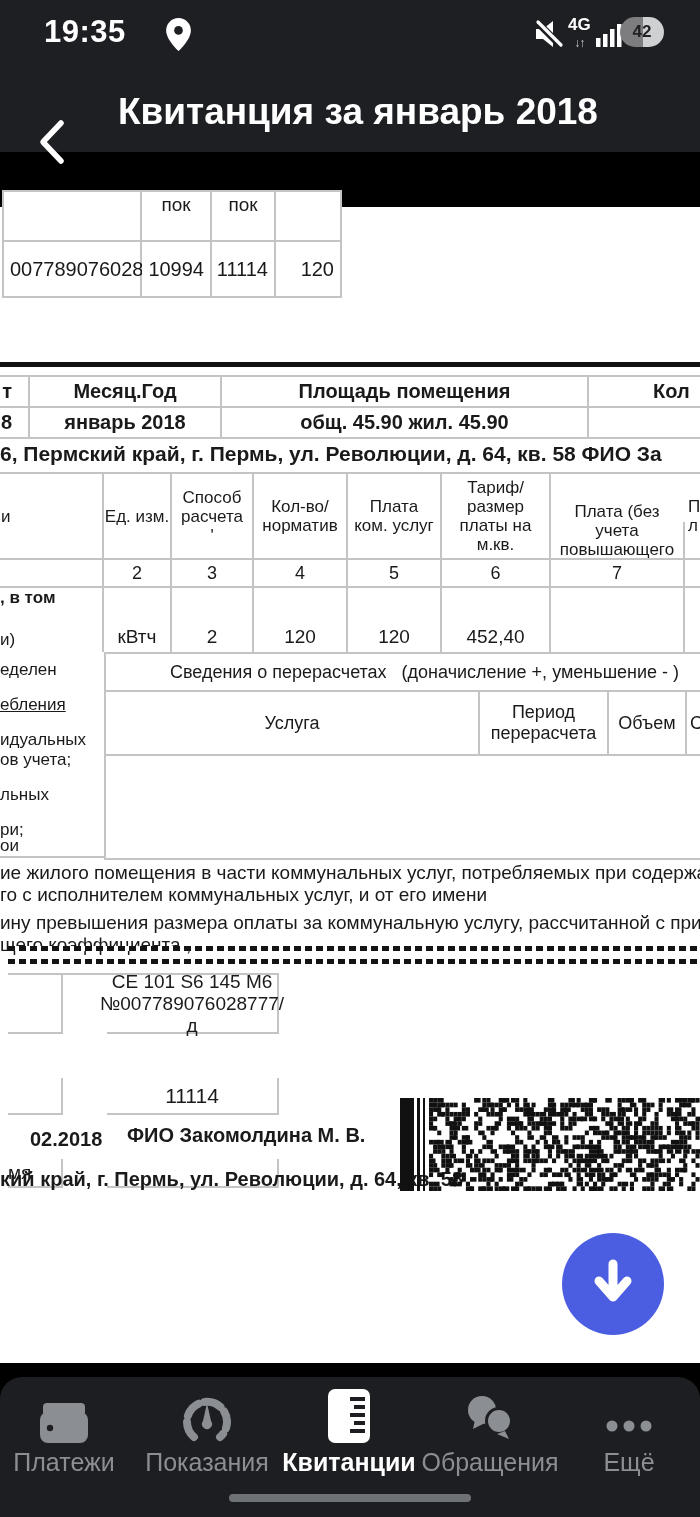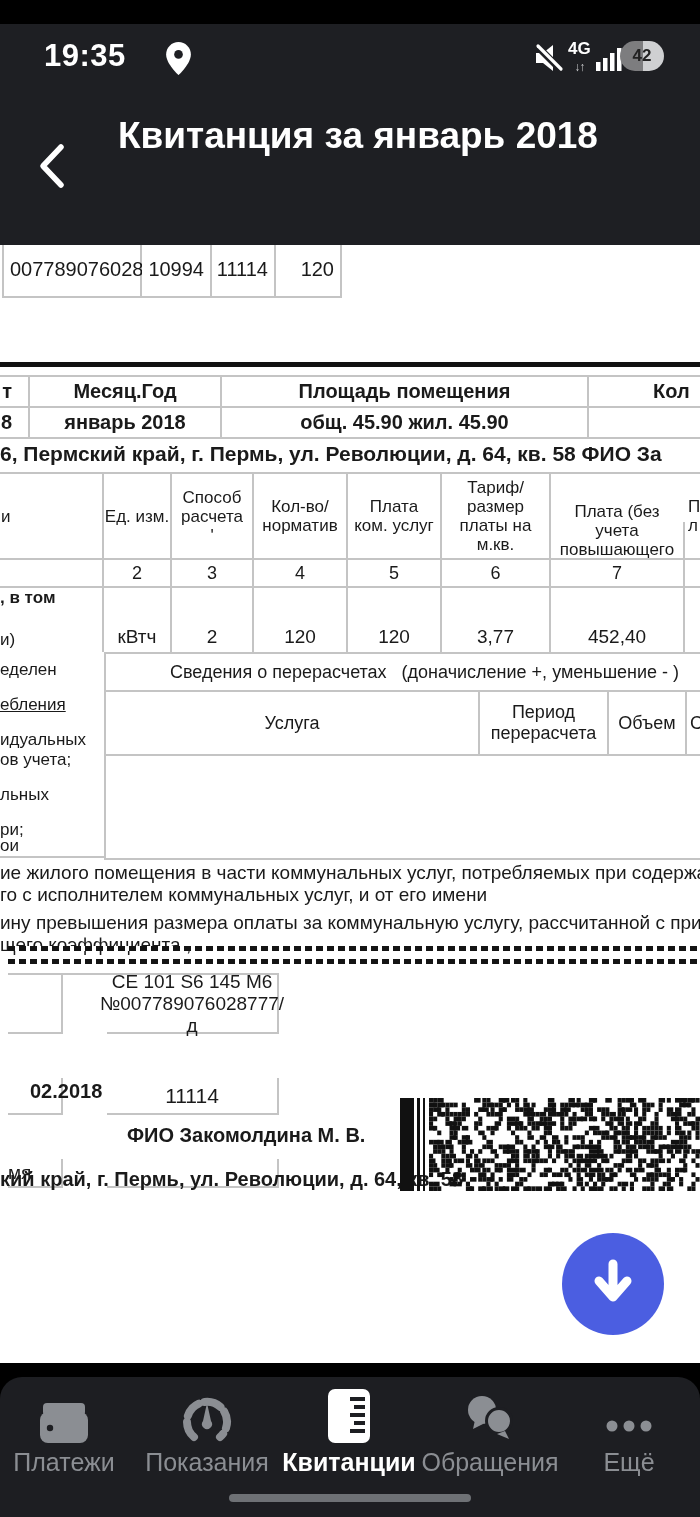--- a/index.html
+++ b/index.html
@@ -2,21 +2,21 @@
 <html><head>
 <meta charset="utf-8">
 <style>
   :root{ --bc:#c4c4c4; --ink:#1a1a1a; --dark:#1e1f23; --navbg:#1d1e22; --gray:#8b8e93; }
   *{box-sizing:border-box;margin:0;padding:0;}
   body{background:#444;font-family:"Liberation Sans",sans-serif;}
   .screen{position:relative;width:700px;height:1517px;background:#000;overflow:hidden;margin:0 auto;color:var(--ink);}
   .abs{position:absolute;}
   .docbg{left:0;top:207px;width:700px;height:1156px;background:#fff;}
   
-  .apphdr{left:0;top:0;width:700px;height:221px;background:var(--dark);z-index:5;margin-top:24px;}
+  .apphdr{left:0;top:0;width:700px;height:152px;background:var(--dark);z-index:5;}
   .time{left:44px;top:14px;font-size:31px;font-weight:bold;color:#fff;letter-spacing:.5px;}
   .title{left:118px;top:88px;width:540px;font-size:37px;line-height:47px;font-weight:bold;color:#fff;}
   .backbtn{left:30px;top:118px;width:44px;height:52px;display:flex;align-items:center;justify-content:center;cursor:pointer;}
   .batt{left:620px;top:17px;width:44px;height:30px;border-radius:15px;background:linear-gradient(90deg,#7d7d7f 0 52%,#cfd0d2 52% 100%);display:flex;align-items:center;justify-content:center;font-size:17px;font-weight:bold;color:#222;}
   .fourg{left:568px;top:16px;color:#fff;font-size:17px;font-weight:bold;text-align:center;line-height:18px;}
   .fourg small{display:block;font-size:12px;font-weight:normal;color:#c9cacc;letter-spacing:-1px;}
   
   .tbl{position:absolute;display:grid;background:#fff;border-top:2px solid var(--bc);border-left:2px solid var(--bc);}
   .tbl.noleft{border-left:none;}
   .cl{border-right:2px solid var(--bc);border-bottom:2px solid var(--bc);display:flex;align-items:center;justify-content:center;text-align:center;position:relative;background:#fff;}
@@ -97,21 +97,20 @@
     <div class="cl"></div>
 
     <div class="cl">
       <span class="abs bold" style="left:0;top:0;font-size:17px;">, в том</span>
       <span class="abs" style="left:0;bottom:3px;font-size:17px;">и)</span>
     </div>
     <div class="cl" style="font-size:19px;align-items:flex-end;padding-bottom:6px;">кВтч</div>
     <div class="cl" style="font-size:19px;align-items:flex-end;padding-bottom:6px;">2</div>
     <div class="cl" style="font-size:19px;align-items:flex-end;padding-bottom:6px;">120</div>
     <div class="cl" style="font-size:19px;align-items:flex-end;padding-bottom:6px;">120</div>
-    <div class="cl" style="font-size:19px;align-items:flex-end;padding-bottom:6px;">3,77</div>
     <div class="cl" style="font-size:19px;align-items:flex-end;padding-bottom:6px;">452,40</div>
     <div class="cl"></div>
   </div>
 
   <div class="abs" style="left:0;top:652px;width:104px;height:206px;background:#fff;border-bottom:2px solid var(--bc);z-index:2;font-size:17px;">
     <span class="abs nowrap" style="left:0;top:8px;">еделен</span>
     <span class="abs nowrap" style="left:0;top:43px;text-decoration:underline;">ебления</span>
     <span class="abs nowrap" style="left:0;top:78px;">идуальных</span>
     <span class="abs nowrap" style="left:0;top:98px;">ов учета;</span>
     <span class="abs nowrap" style="left:0;top:133px;">льных</span>
@@ -138,21 +137,21 @@
 
   <div class="tbl noleft" style="left:8px;top:973px;grid-template-columns:55px 172px;grid-template-rows:59px 37px 29px;z-index:2;font-size:19px;line-height:22px;gap:44px;">
     <div class="cl"></div>
     <div class="cl" style="padding:2px 4px;">CE 101 S6 145 M6 №007789076028777/ д</div>
     <div class="cl"></div>
     <div class="cl" style="font-size:21px;">11114</div>
     <div class="cl" style="justify-content:flex-start;">мя</div>
     <div class="cl"></div>
   </div>
 
-  <div class="abs bold nowrap" style="left:30px;top:1080px;font-size:20px;z-index:2;">02.2018</div>
+  <div class="abs bold nowrap" style="left:30px;top:1128px;font-size:20px;z-index:2;">02.2018</div>
   <div class="abs bold nowrap" style="left:127px;top:1124px;font-size:20px;z-index:2;">ФИО Закомолдина М. В.</div>
   <div class="abs bold nowrap" style="left:0;top:1168px;font-size:20px;z-index:2;">кий край, г. Пермь, ул. Революции, д. 64, кв. 58</div>
 
   <div class="abs" style="left:400px;top:1098px;width:300px;height:93px;z-index:2;"><svg width="300" height="93">
         <rect x="0" y="0" width="14" height="93" fill="#111"></rect>
         <rect x="17" y="0" width="3" height="93" fill="#111"></rect>
         <rect x="23" y="0" width="2" height="93" fill="#111"></rect>
         <rect x="29" y="0" width="4.1" height="4.65" fill="#111"></rect>
         <rect x="33.1" y="0" width="4.1" height="4.65" fill="#111"></rect>
         <rect x="37.2" y="0" width="6.5" height="4.65" fill="#111"></rect>

